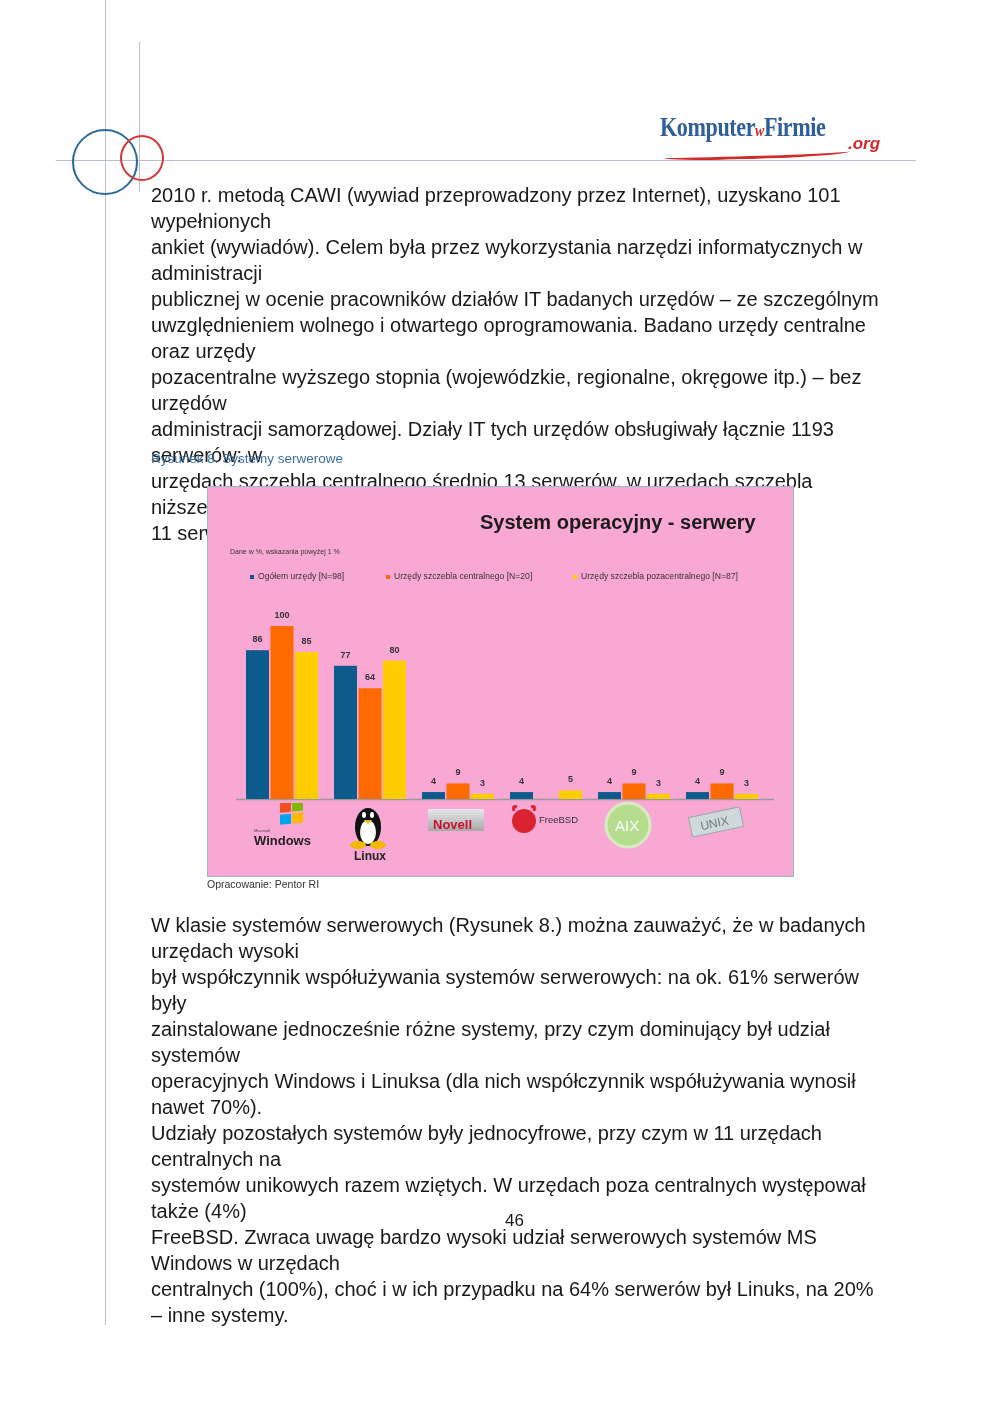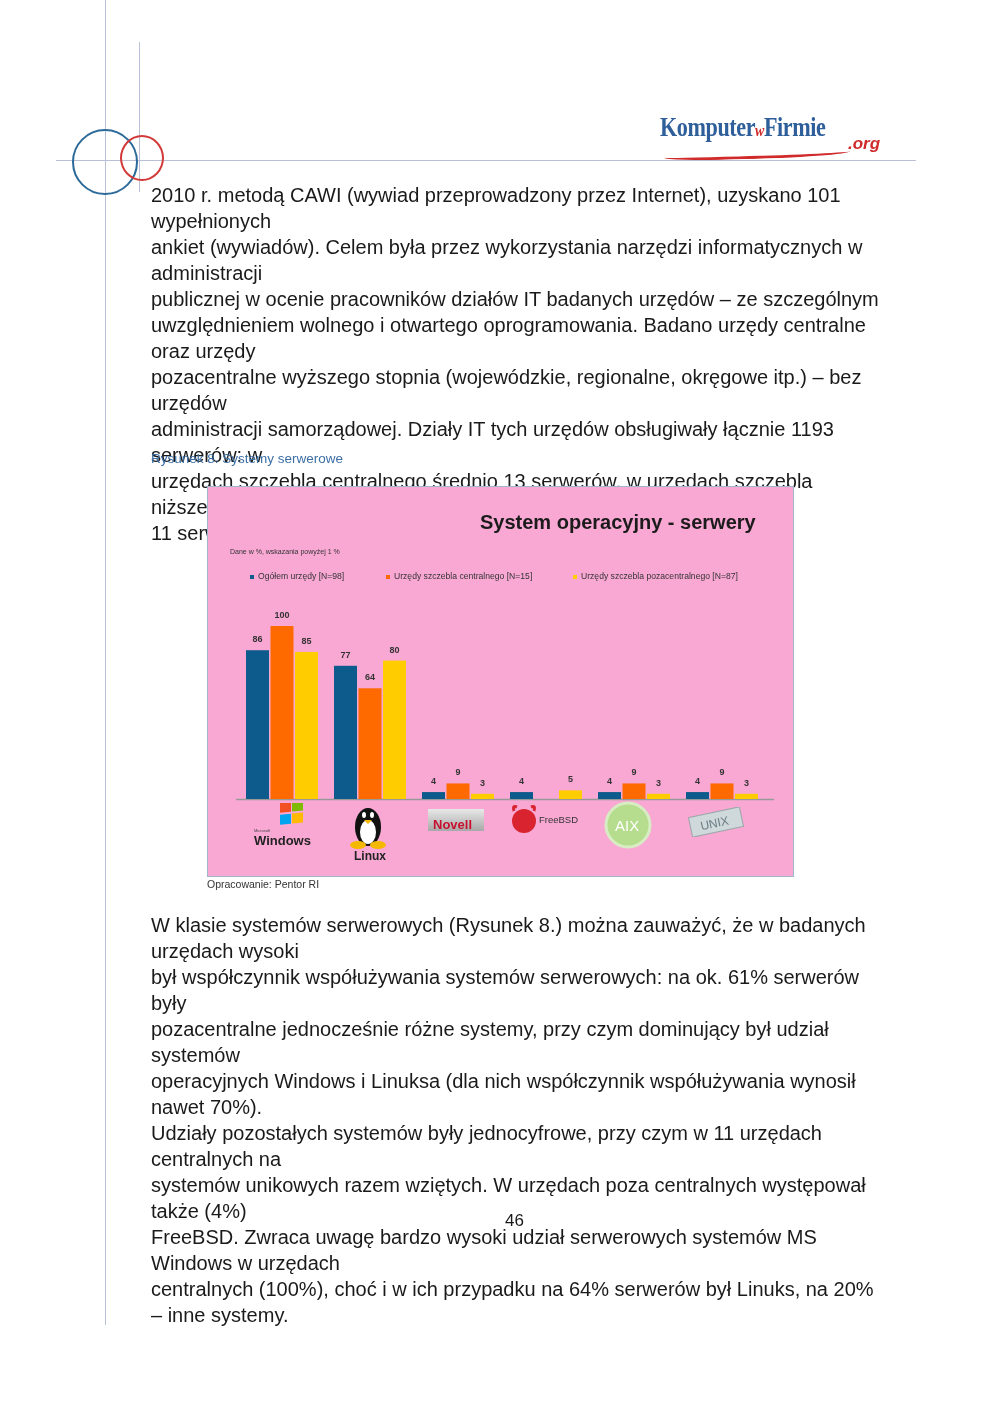--- a/index.html
+++ b/index.html
@@ -54,21 +54,21 @@
   <p>urzędach szczebla centralnego średnio 13 serwerów, w urzędach szczebla niższego – średnio po</p>
   <p>11 serwerów.</p>
 </div>
 
 <div class="fig-caption">Rysunek 8. Systemy serwerowe</div>
 
 <div class="chart-box">
   <div class="chart-title">System operacyjny - serwery</div>
   <div class="chart-sub">Dane w %, wskazania powyżej 1 %</div>
   <div class="legend" style="left:42px;"><span class="sw" style="background: rgb(13, 90, 140);"></span><span>Ogółem urzędy [N=98]</span></div>
-  <div class="legend" style="left:178px;"><span class="sw" style="background: rgb(255, 106, 0);"></span><span>Urzędy szczebla centralnego [N=15]</span></div>
+  <div class="legend" style="left:178px;"><span class="sw" style="background: rgb(255, 106, 0);"></span><span>Urzędy szczebla centralnego [N=20]</span></div>
   <div class="legend" style="left:365px;text-align:right;"><span class="sw" style="background: rgb(255, 204, 0);"></span><span>Urzędy szczebla pozacentralnego [N=87]</span></div>
 
   <svg id="bars" width="585" height="389" style="position:absolute;left:0;top:0;">
       <line x1="28" x2="566" y1="312.5" y2="312.5" stroke="#999" stroke-width="1.5"></line>
       <rect x="38" y="163.22" width="23" height="148.78" fill="#0d5a8c"></rect>
       <text x="49.5" y="155.22" text-anchor="middle" font-size="9" font-weight="bold" fill="#333">86</text>
       <rect x="62.5" y="139" width="23" height="173" fill="#ff6a00"></rect>
       <text x="74" y="131" text-anchor="middle" font-size="9" font-weight="bold" fill="#333">100</text>
       <rect x="87" y="164.95000000000002" width="23" height="147.04999999999998" fill="#ffcc00"></rect>
       <text x="98.5" y="156.95000000000002" text-anchor="middle" font-size="9" font-weight="bold" fill="#333">85</text>
@@ -151,21 +151,21 @@
       </g>
     </svg>
   </div>
 </div>
 
 <div class="source">Opracowanie: Pentor RI</div>
 
 <div class="para p2">
   <p>W klasie systemów serwerowych (Rysunek 8.) można zauważyć, że w badanych urzędach wysoki</p>
   <p>był współczynnik współużywania systemów serwerowych: na ok. 61% serwerów były</p>
-  <p>pozacentralne jednocześnie różne systemy, przy czym dominujący był udział systemów</p>
+  <p>zainstalowane jednocześnie różne systemy, przy czym dominujący był udział systemów</p>
   <p>operacyjnych Windows i Linuksa (dla nich współczynnik współużywania wynosił nawet 70%).</p>
   <p>Udziały pozostałych systemów były jednocyfrowe, przy czym w 11 urzędach centralnych na</p>
   <p>systemów unikowych razem wziętych. W urzędach poza centralnych występował także (4%)</p>
   <p>FreeBSD. Zwraca uwagę bardzo wysoki udział serwerowych systemów MS Windows w urzędach</p>
   <p>centralnych (100%), choć i w ich przypadku na 64% serwerów był Linuks, na 20% – inne systemy.</p>
 </div>
 
 <div class="page-num">46</div>
 
 </body></html>

